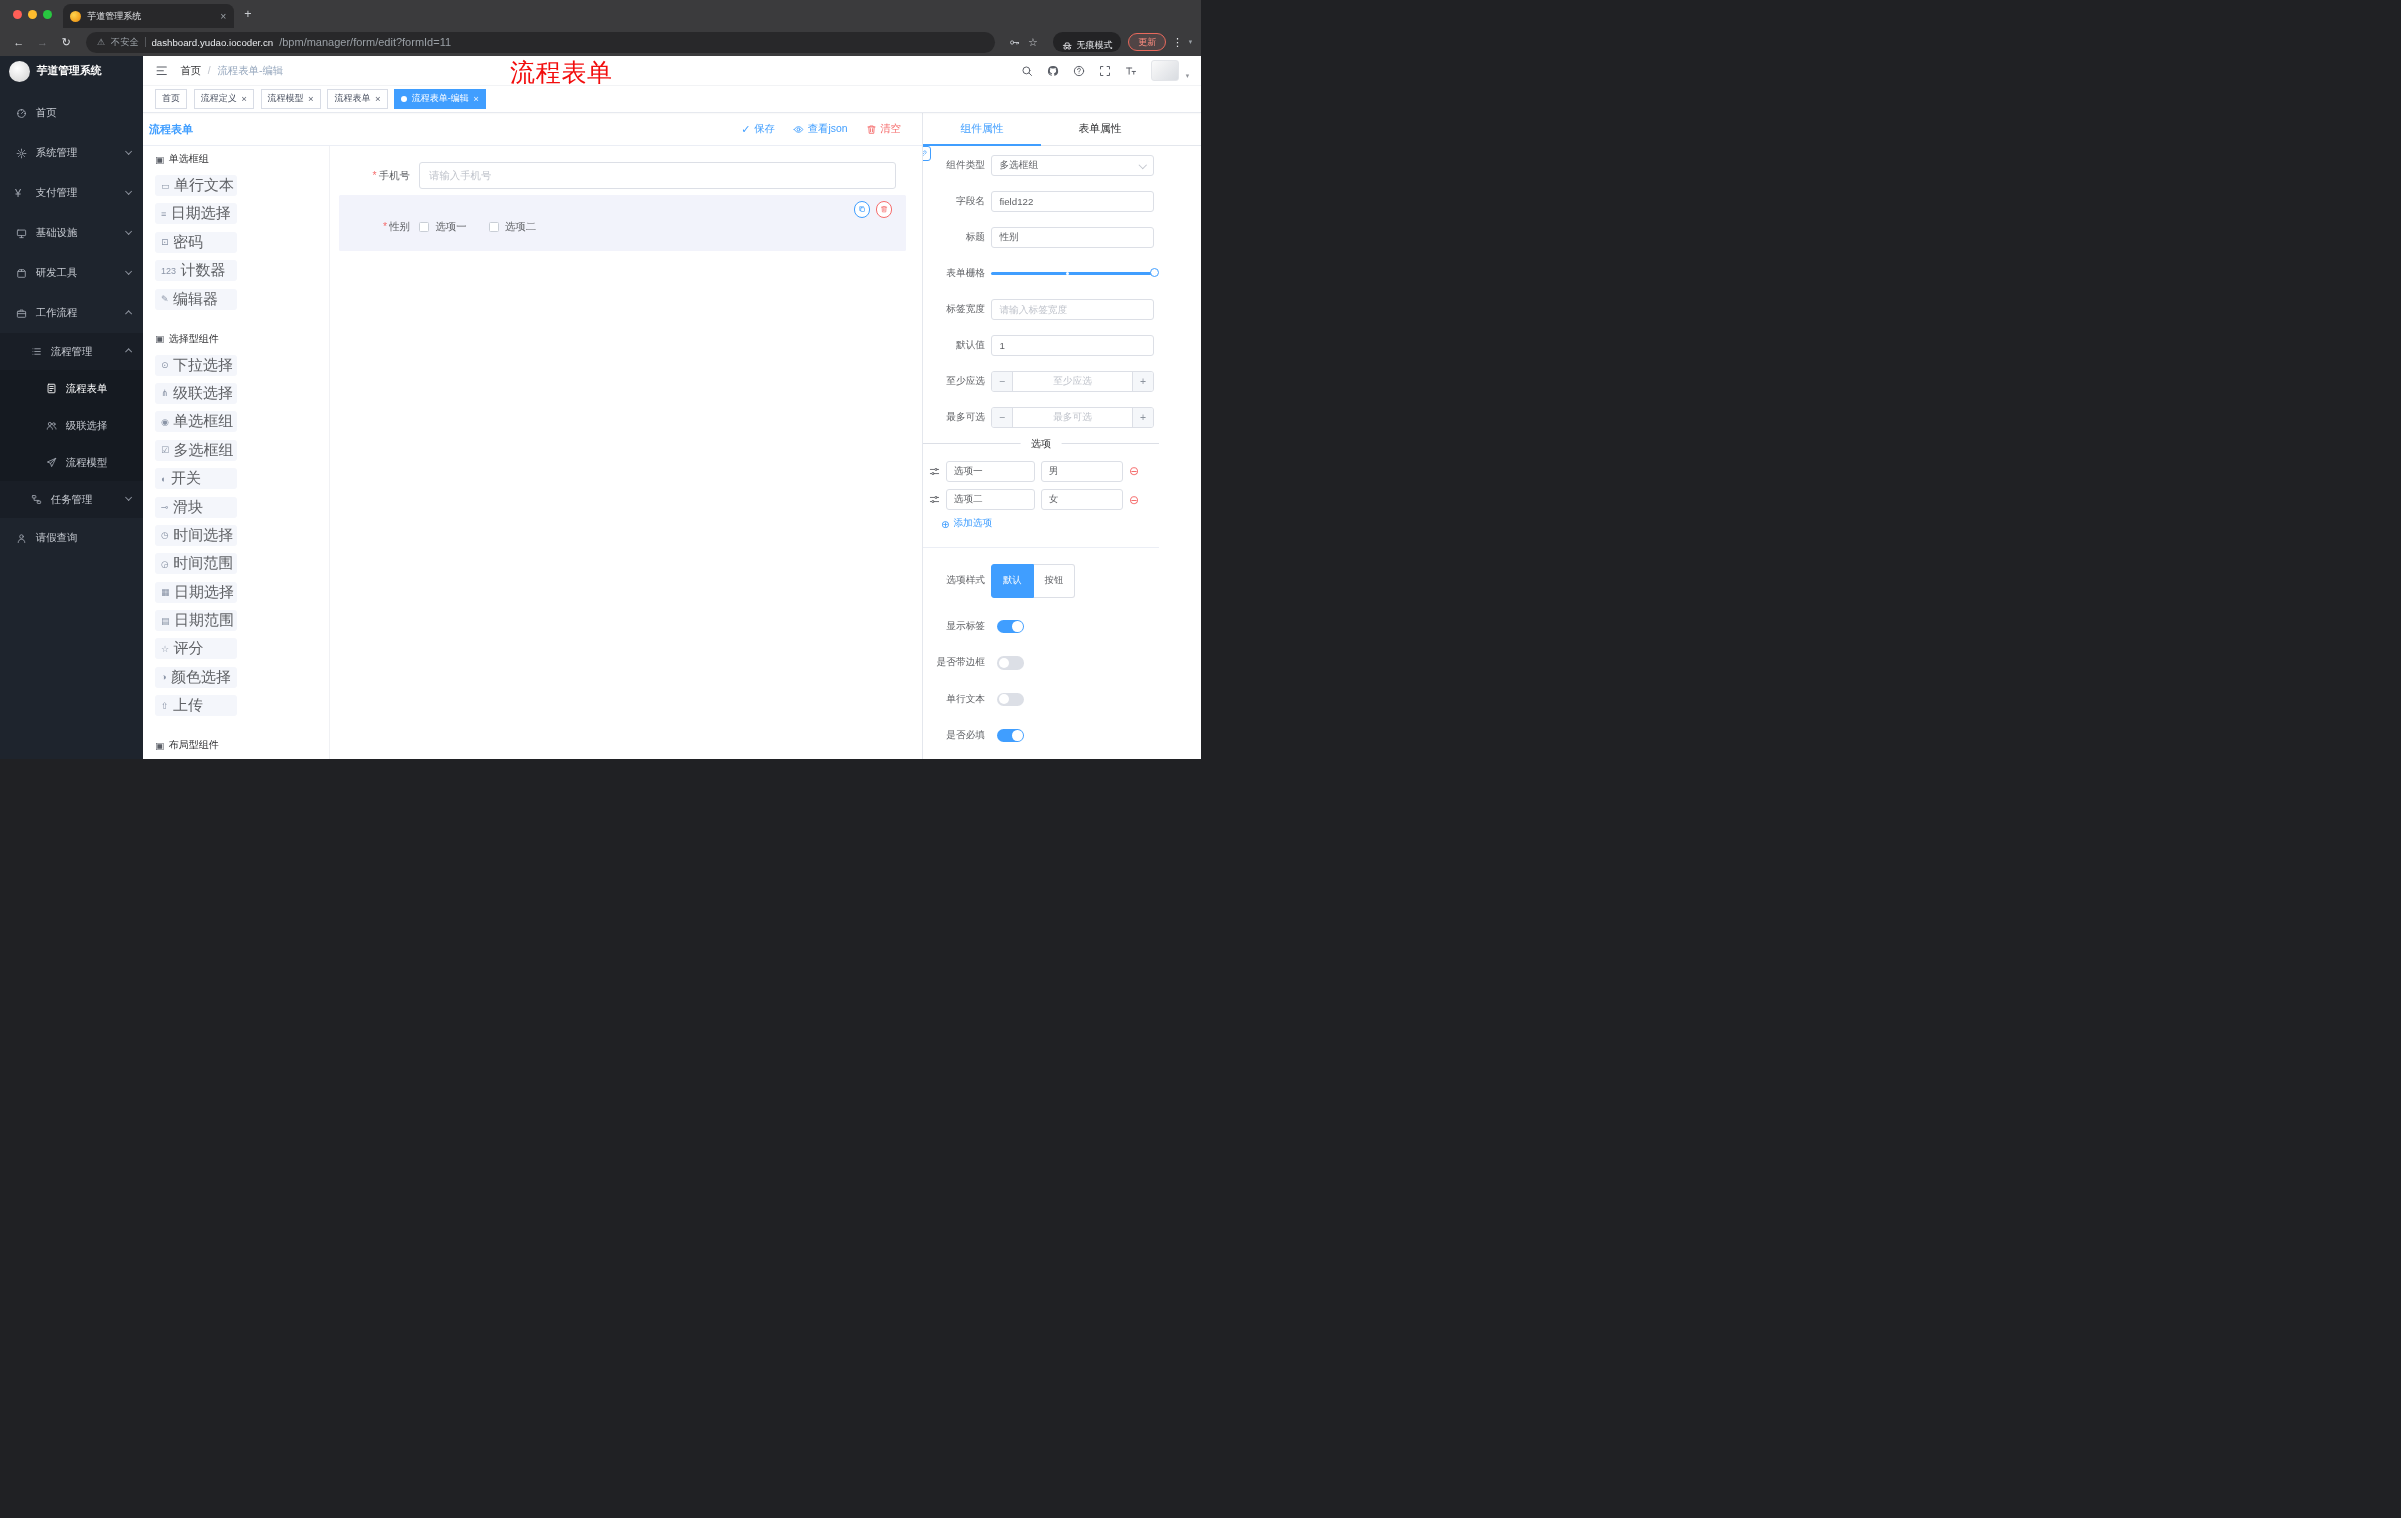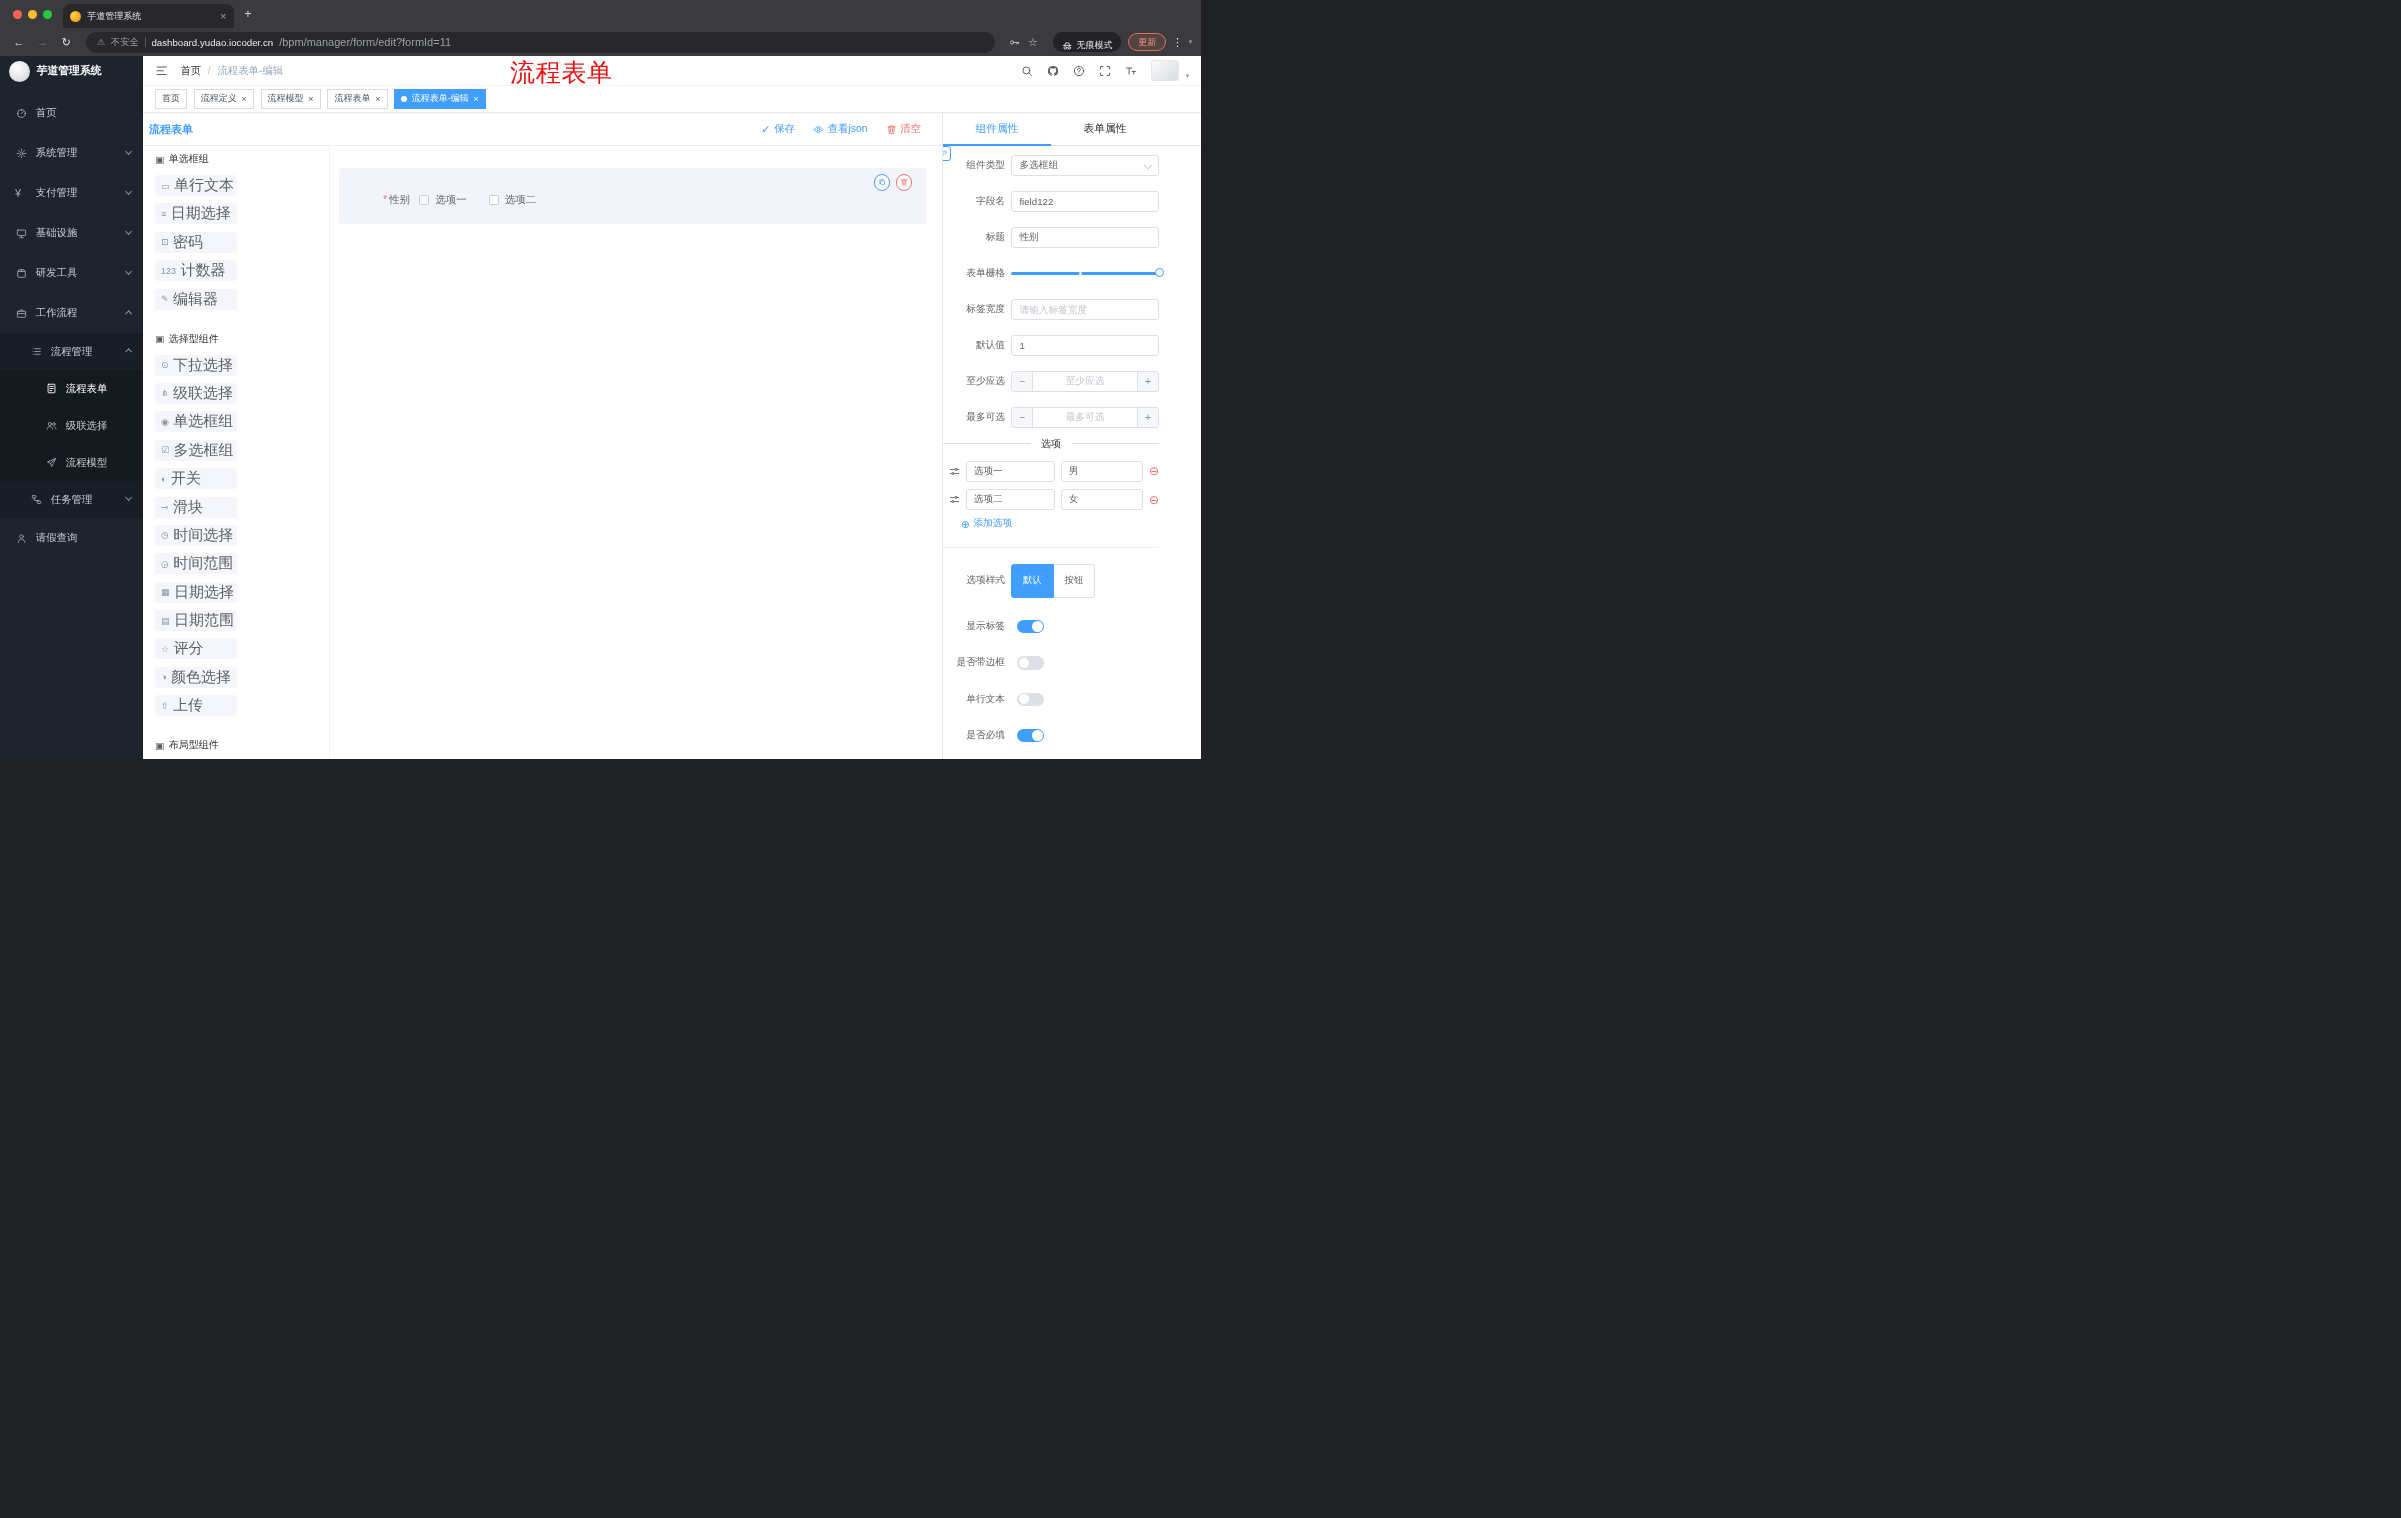--- a/index.html
+++ b/index.html
@@ -110,21 +110,21 @@
   .icon-btn{width:16.3px;height:16.3px;border-radius:50%;background:#fff;display:flex;align-items:center;justify-content:center;
     font-size:8.2px;cursor:pointer}
   .icon-btn.copy{border:0.7px solid #409eff;color:#409eff}
   .icon-btn.del{border:0.7px solid #f56c6c;color:#f56c6c}
   .blk-row{display:flex;align-items:center}
   .sel-label{width:80px;text-align:right;padding-right:9px;font-size:10.4px;color:#606266;flex-shrink:0}
   .cb-item{display:flex;align-items:center;gap:6px;margin-right:22px;font-size:10.4px;color:#606266;cursor:pointer}
   .cb-box{width:10.4px;height:10.4px;border:0.7px solid #c9ced6;border-radius:1.5px;background:#fff}
 
   
-  .props{width:259px;flex-shrink:0;border-left:0.7px solid #e4e7ed;position:relative;background:#fff;overflow:hidden}
+  .props{width:279px;flex-shrink:0;border-left:0.7px solid #e4e7ed;position:relative;background:#fff;overflow:hidden}
   .link-btn{position:absolute;left:-7.4px;top:33px;width:15px;height:15px;background:#fff;border:0.7px solid #409eff;
     border-radius:3px;display:flex;align-items:center;justify-content:center;color:#409eff;font-size:9px;z-index:3;cursor:pointer}
   .props-tabs{height:33px;border-bottom:0.7px solid #e4e7ed;display:flex;padding-right:42px}
   .ptab{flex:1;display:flex;align-items:center;justify-content:center;font-size:10.8px;color:#303133;cursor:pointer;position:relative}
   .ptab.active{color:#409eff}
   .ptab.active::after{content:"";position:absolute;left:0;right:0;bottom:-0.7px;height:1.5px;background:#409eff}
   .props-body{padding:9px 42px 0 0}
   .prow{display:flex;align-items:center;margin-bottom:15px}
   .plabel{width:62px;text-align:right;margin-right:6px;font-size:9.7px;color:#606266;flex-shrink:0;white-space:nowrap}
   .pctl{width:163px;position:relative}
@@ -539,20 +539,24 @@
                 <span>布局型组件</span>
               </div>
               <div class="chips">
                 <div class="chip"></div>
 
               </div>
 
             </div>
 
             <div class="canvas">
+              <div class="c-row">
+                <span class="c-label req">手机号</span>
+                <input class="c-input" placeholder="请输入手机号" style="">
+              </div>
               <div class="sel-block">
                 <div class="blk-actions">
                   <span class="icon-btn copy i">
                       <svg viewBox="0 0 16 16" width="1em" height="1em" fill="none" stroke="currentColor" stroke-width="1.3" stroke-linecap="round" stroke-linejoin="round">
                         <rect x="5.3" y="5.3" width="7.4" height="7.4" rx="1"></rect>
                         <path d="M10.7 3.3H3.3v7.4h2"></path>
                       </svg>
                     </span>
                   <span class="icon-btn del i">
                       <svg viewBox="0 0 16 16" width="1em" height="1em" fill="none" stroke="currentColor" stroke-width="1.3" stroke-linecap="round" stroke-linejoin="round">

